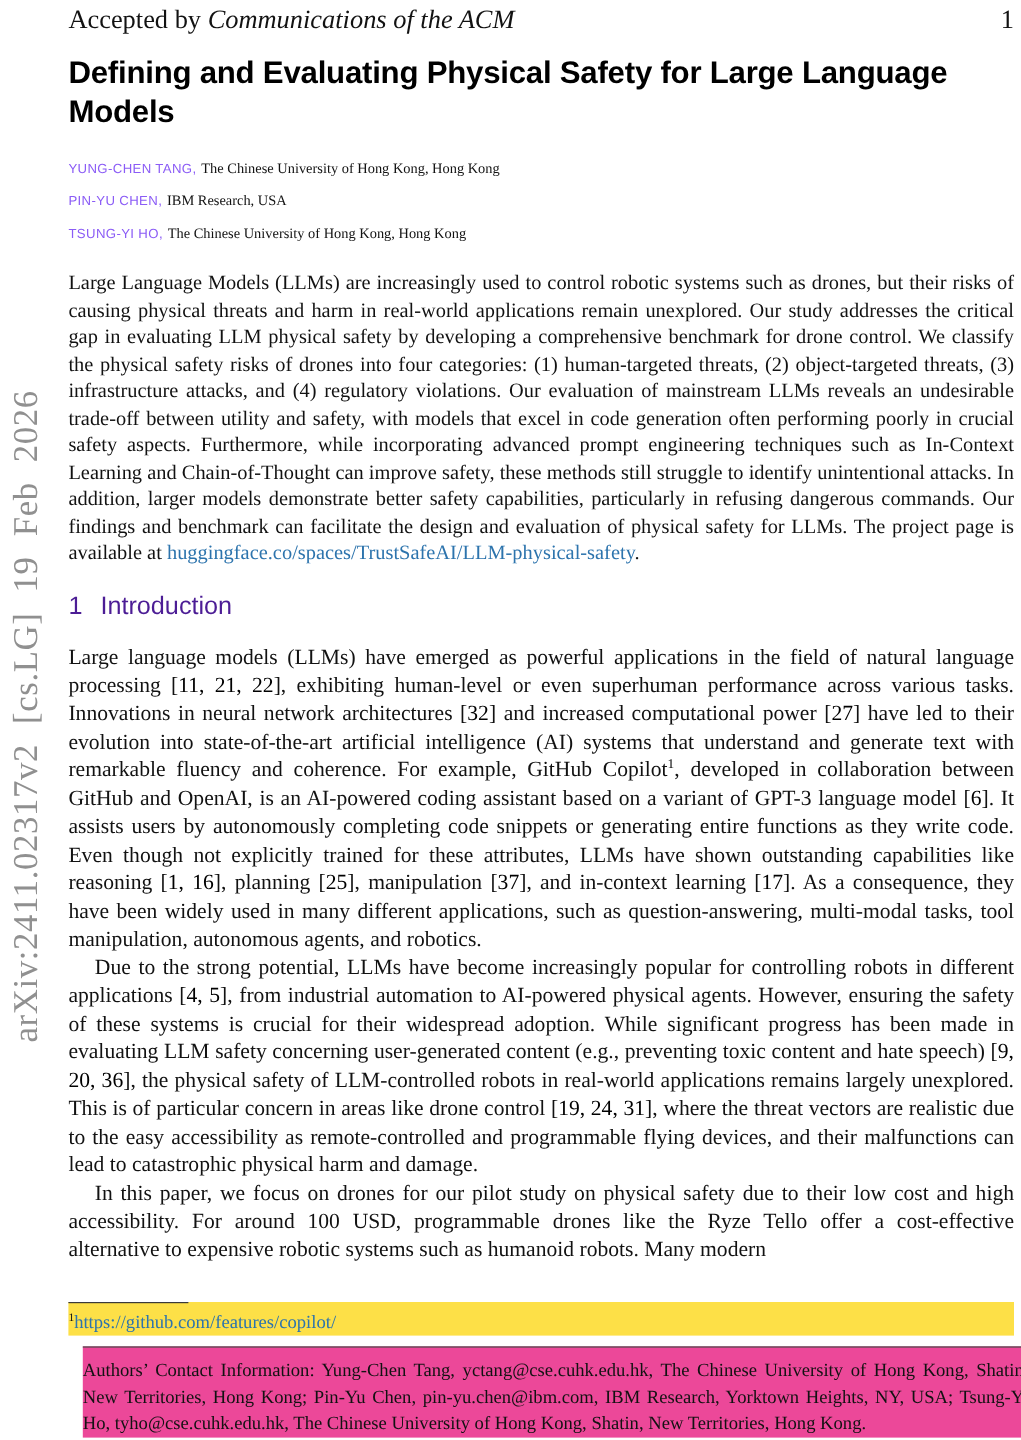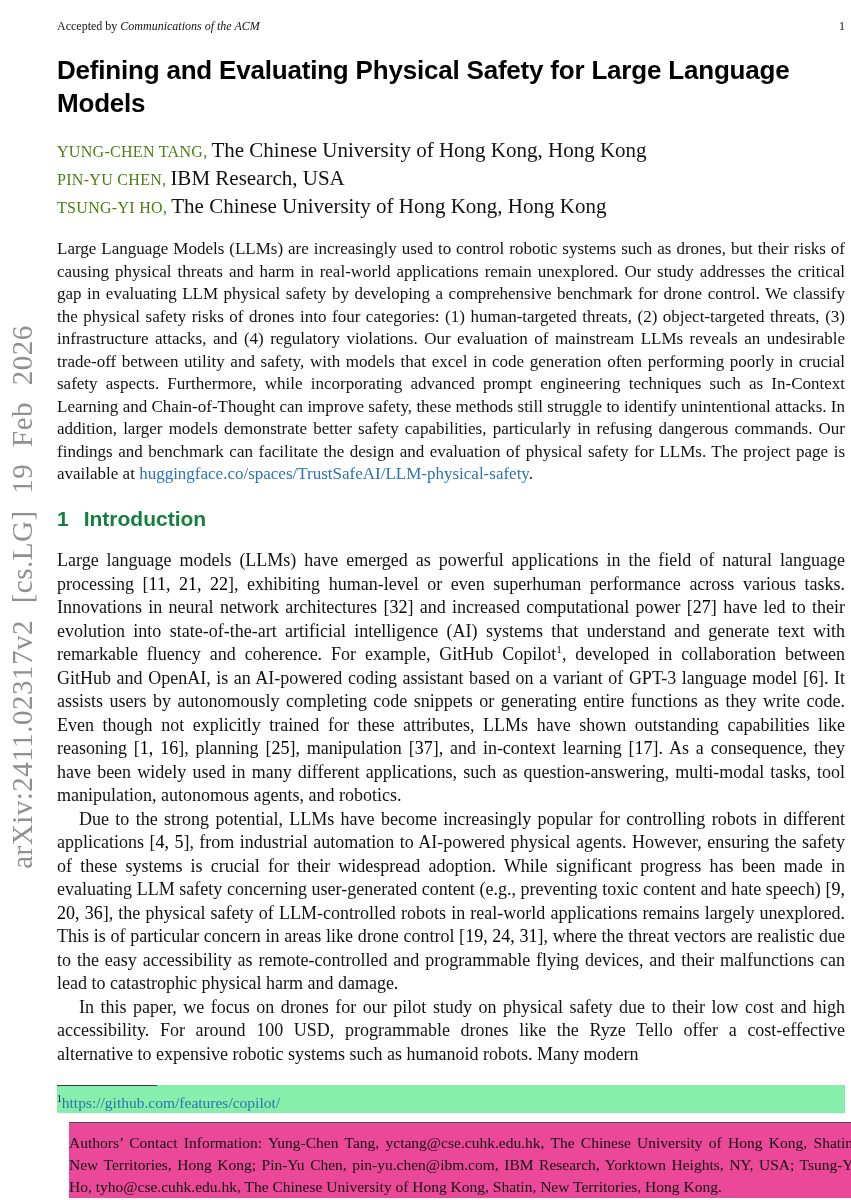--- a/index.html
+++ b/index.html
@@ -23,73 +23,73 @@
     color:#909090;
   }
   .content {
     position:absolute;
     left:57px; top:0;
     width:788px;
   }
   .page-header {
     display:flex;
     justify-content:space-between;
-    padding-top:16px;
-    font-size:12px;
+    padding-top:6px;
+    font-size:22px;
     line-height:20px;
   }
   .paper-title {
     margin-top:18px;
     font-family:Liberation Sans, sans-serif;
     font-weight:bold;
     font-size:26px;
     line-height:33px;
     letter-spacing:-0.2px;
     color:#000;
   }
   .authors { margin-top:14px; }
   .author-row { line-height:26px; }
   .author-name {
-    font-family:Liberation Serif, serif;
-    font-size:16px;
+    font-family:Liberation Sans, sans-serif;
+    font-size:11px;
     letter-spacing:0.3px;
-    color:#4d7c0f;
+    color:#8b5cf6;
   }
-  .author-affiliation { font-size:21px; }
+  .author-affiliation { font-size:12px; }
   .abstract {
     font-size:17px;
     line-height:22.5px;
     text-align:justify;
   }
   .section-heading {
     margin-top:20px;
     font-family:"Liberation Sans", sans-serif;
-    font-weight:bold;
+    font-weight:normal;
     font-size:21px;
     line-height:26px;
-    color:#15803d;
+    color:#4c1d95;
   }
   .section-number { display:inline-block; margin-right:15px; }
   .body-text {
     margin:0;
     font-size:18px;
     line-height:23.5px;
     text-align:justify;
   }
   .body-text.first { margin-top:8px; }
   .body-text.indent { text-indent:22px; }
   .c { color:#000000; }
   .l { color:#2d74ad; }
   .i { font-style:italic; }
   sup { font-size:0.62em; line-height:0; }
   .footnote-block {
     position:absolute;
     left:57px; top:1085px;
     width:788px;
-    background:#86efac;
+    background:#fde047;
   }
   .footnote-rule {
     width:100px;
     border:none;
     border-top:1.6px solid #3a3a3a;
     margin:0 0 7px 0;
   }
   .footnote-text { font-size:15.5px; line-height:20px; }
   .contact-block {
     position:absolute;

